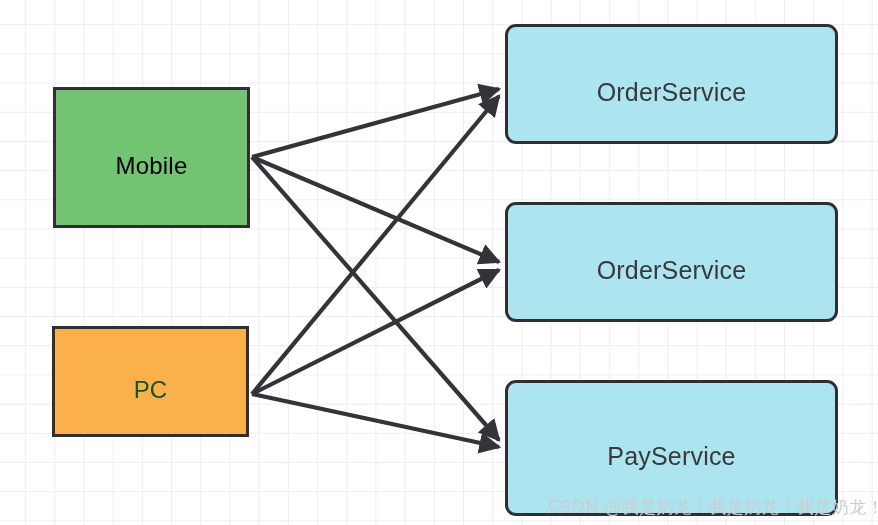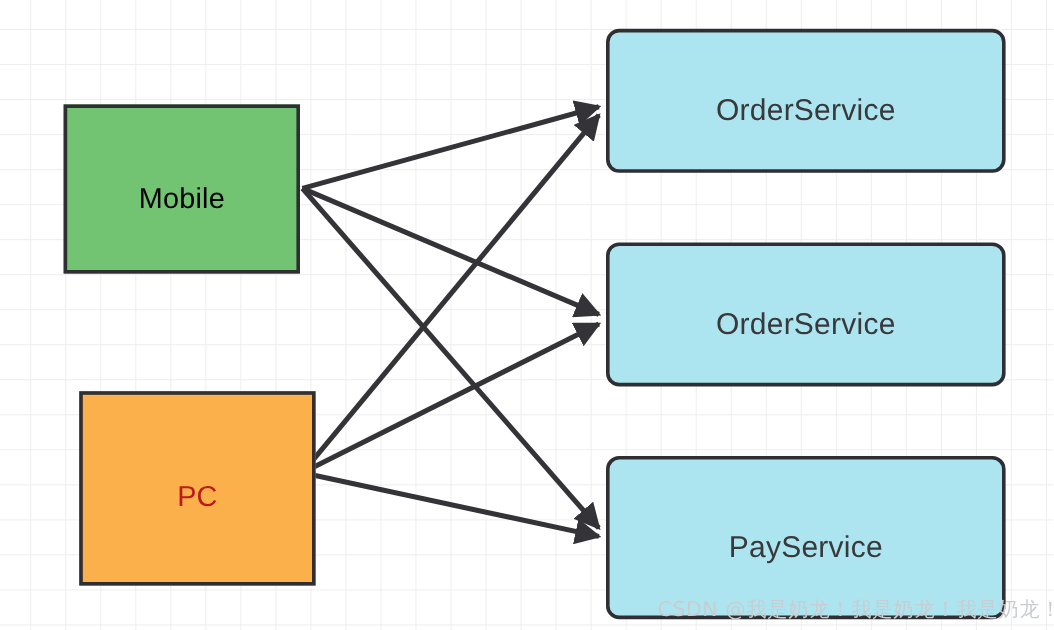--- a/index.html
+++ b/index.html
@@ -85,21 +85,21 @@
         <line x1="252" y1="394" x2="499" y2="96" marker-end="url(#arrowhead)"></line>
         <line x1="252" y1="394" x2="499" y2="270" marker-end="url(#arrowhead)"></line>
         <line x1="252" y1="394" x2="499" y2="447" marker-end="url(#arrowhead)"></line>
       </g>
   </svg>
 
   <div class="node client" style="left: 53px; top: 87px; width: 197px; height: 141px; background: rgb(114, 196, 114); border-color: rgb(46, 46, 51); color: #000000;">
     <span class="node-label">Mobile</span>
   </div>
 
-  <div class="node client" style="left: 66px; top: 326px; width: 197px; height: 162px; background: rgb(252, 176, 76); border-color: rgb(46, 46, 51); color: #b91c1c;">
+  <div class="node client" style="left: 52px; top: 326px; width: 197px; height: 111px; background: rgb(252, 176, 76); border-color: rgb(46, 46, 51); color: #14532d;">
     <span class="node-label">PC</span>
   </div>
 
   <div class="node service" style="left: 505px; top: 24px; width: 333px; height: 120px; background: rgb(172, 229, 240); border-color: rgb(46, 46, 51); color: rgb(57, 57, 60);">
     <span class="node-label">OrderService</span>
   </div>
 
   <div class="node service" style="left: 505px; top: 202px; width: 333px; height: 120px; background: rgb(172, 229, 240); border-color: rgb(46, 46, 51); color: rgb(57, 57, 60);">
     <span class="node-label">OrderService</span>
   </div>

